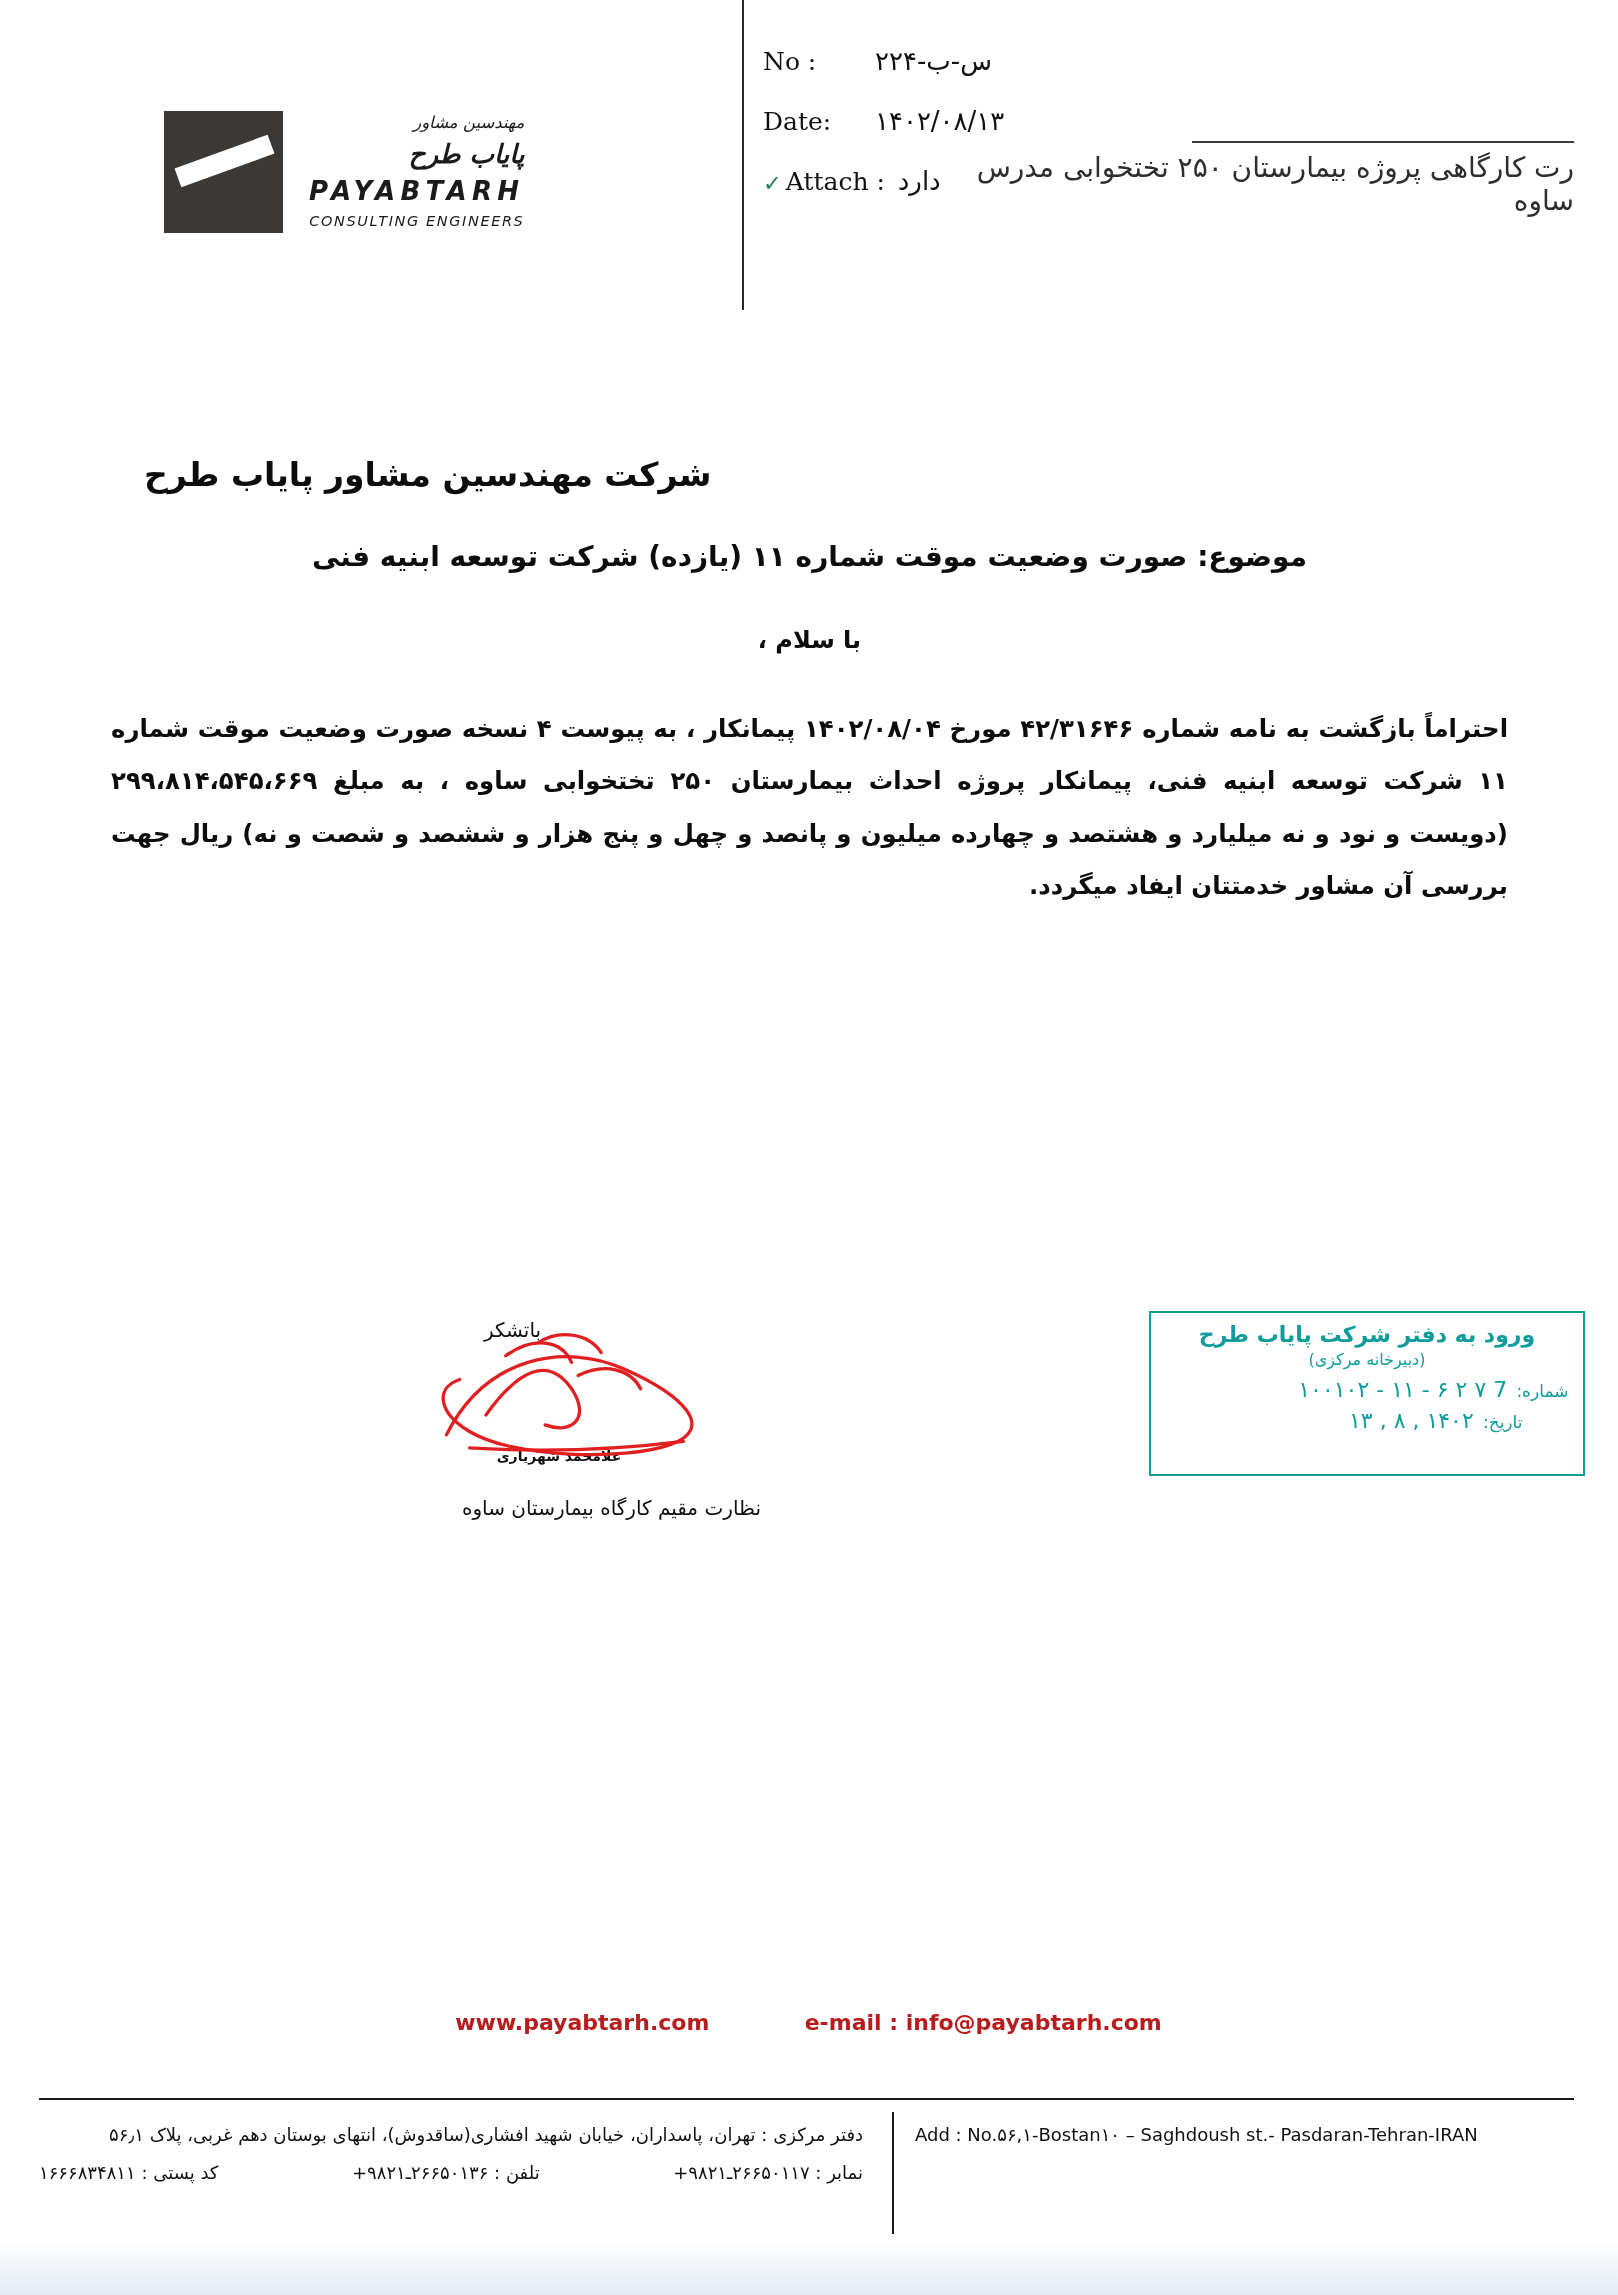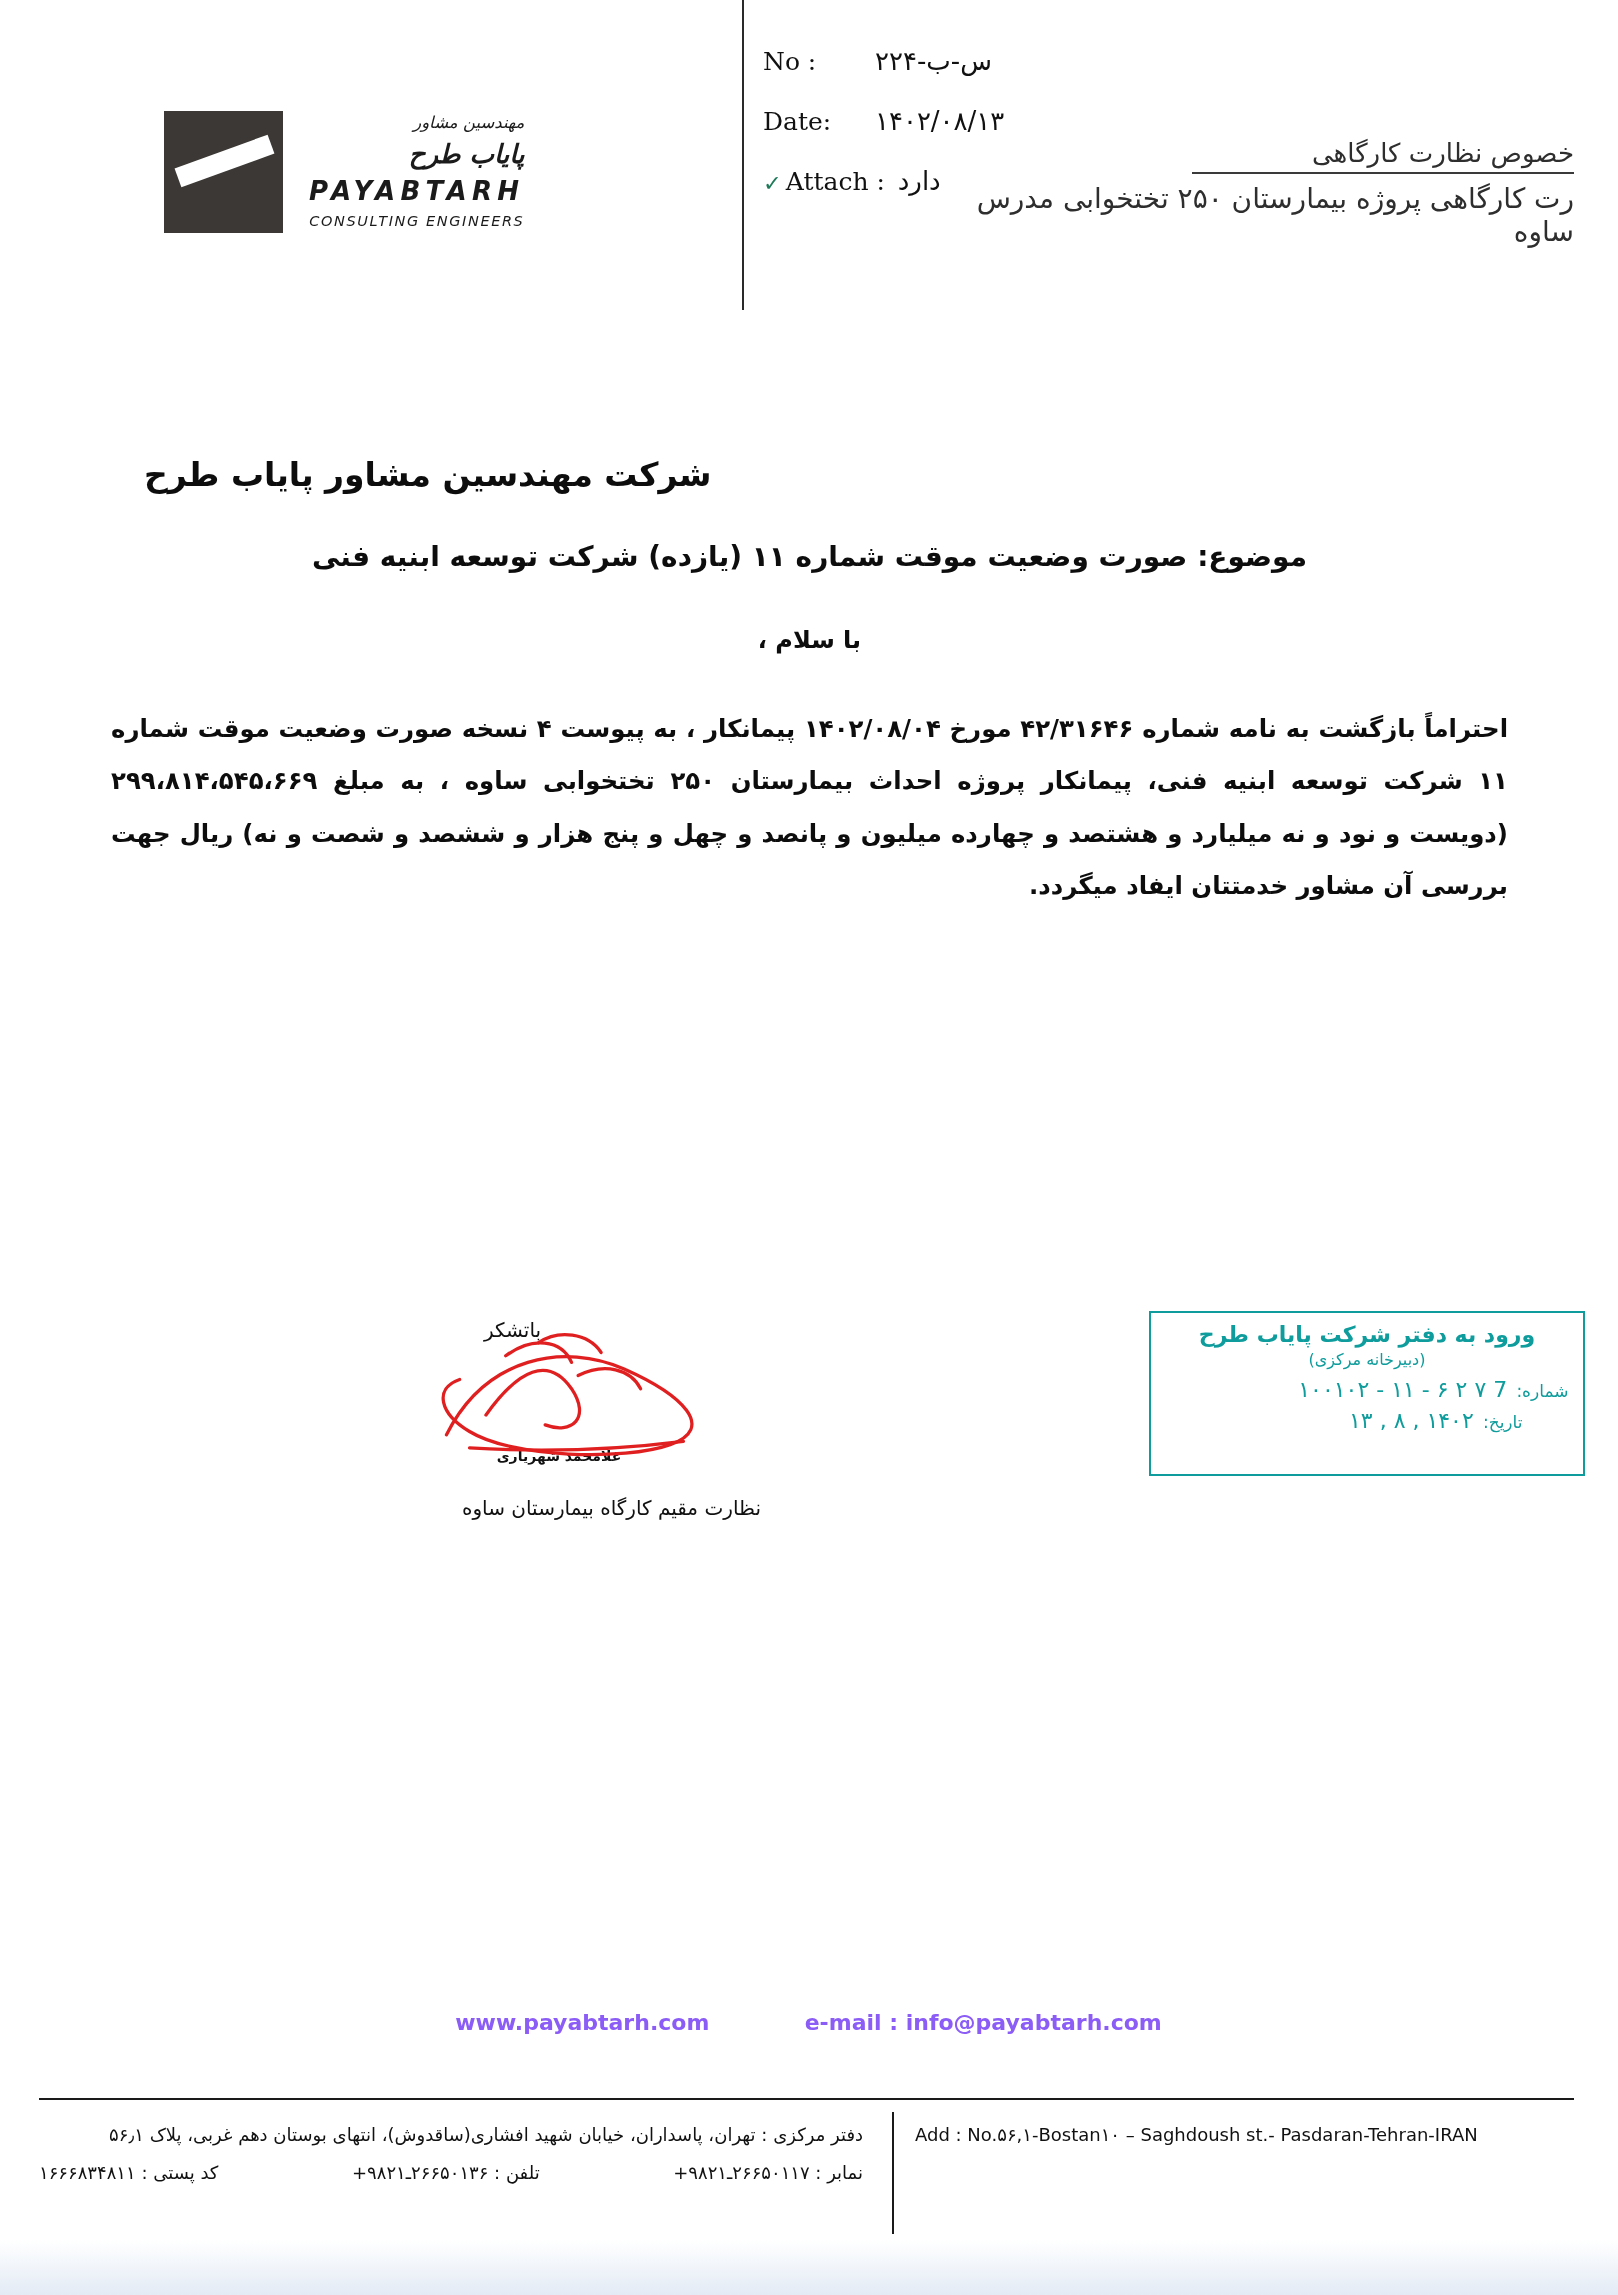--- a/index.html
+++ b/index.html
@@ -257,21 +257,21 @@
     top: 2010px;
     left: 0;
     width: 1619px;
     text-align: center;
     direction: ltr;
   }
   .footer-web .fw {
     display: inline-block;
     font-size: 22px;
     font-weight: bold;
-    color: #8b5cf6;
+    color: #b91c1c;
     margin: 0 46px;
   }
   .footer-rule {
     position: absolute;
     top: 2098px;
     left: 40px;
     width: 1535px;
     height: 2px;
     background: #1a1a1a;
   }
@@ -358,21 +358,20 @@
         <span class="meta-val">۱۴۰۲/۰۸/۱۳</span>
       </div>
       <div class="meta-row">
         <span class="check">✓</span>
         <span class="meta-label">Attach :</span>
         <span class="meta-val">دارد</span>
       </div>
     </div>
 
     <div class="hand-note">
-      <div class="hn1">خصوص نظارت کارگاهی</div>
       <div class="hn-line"></div>
       <div class="hn2">رت کارگاهی پروژه بیمارستان ۲۵۰ تختخوابی مدرس ساوه</div>
     </div>
   </div>
 
   <div class="body-area">
     <div class="addressee">شرکت مهندسین مشاور پایاب طرح</div>
     <div class="subject">موضوع: صورت وضعیت موقت شماره ۱۱ (یازده) شرکت توسعه ابنیه فنی</div>
     <div class="salutation">با سلام ،</div>
     <div class="para">احتراماً بازگشت به نامه شماره ۴۲/۳۱۶۴۶ مورخ ۱۴۰۲/۰۸/۰۴ پیمانکار ، به پیوست ۴ نسخه صورت وضعیت موقت شماره ۱۱ شرکت توسعه ابنیه فنی، پیمانکار پروژه احداث بیمارستان ۲۵۰ تختخوابی ساوه ، به مبلغ ۲۹۹،۸۱۴،۵۴۵،۶۶۹ (دویست و نود و نه میلیارد و هشتصد و چهارده میلیون و پانصد و چهل و پنج هزار و ششصد و شصت و نه) ریال جهت بررسی آن مشاور خدمتتان ایفاد میگردد.</div>

